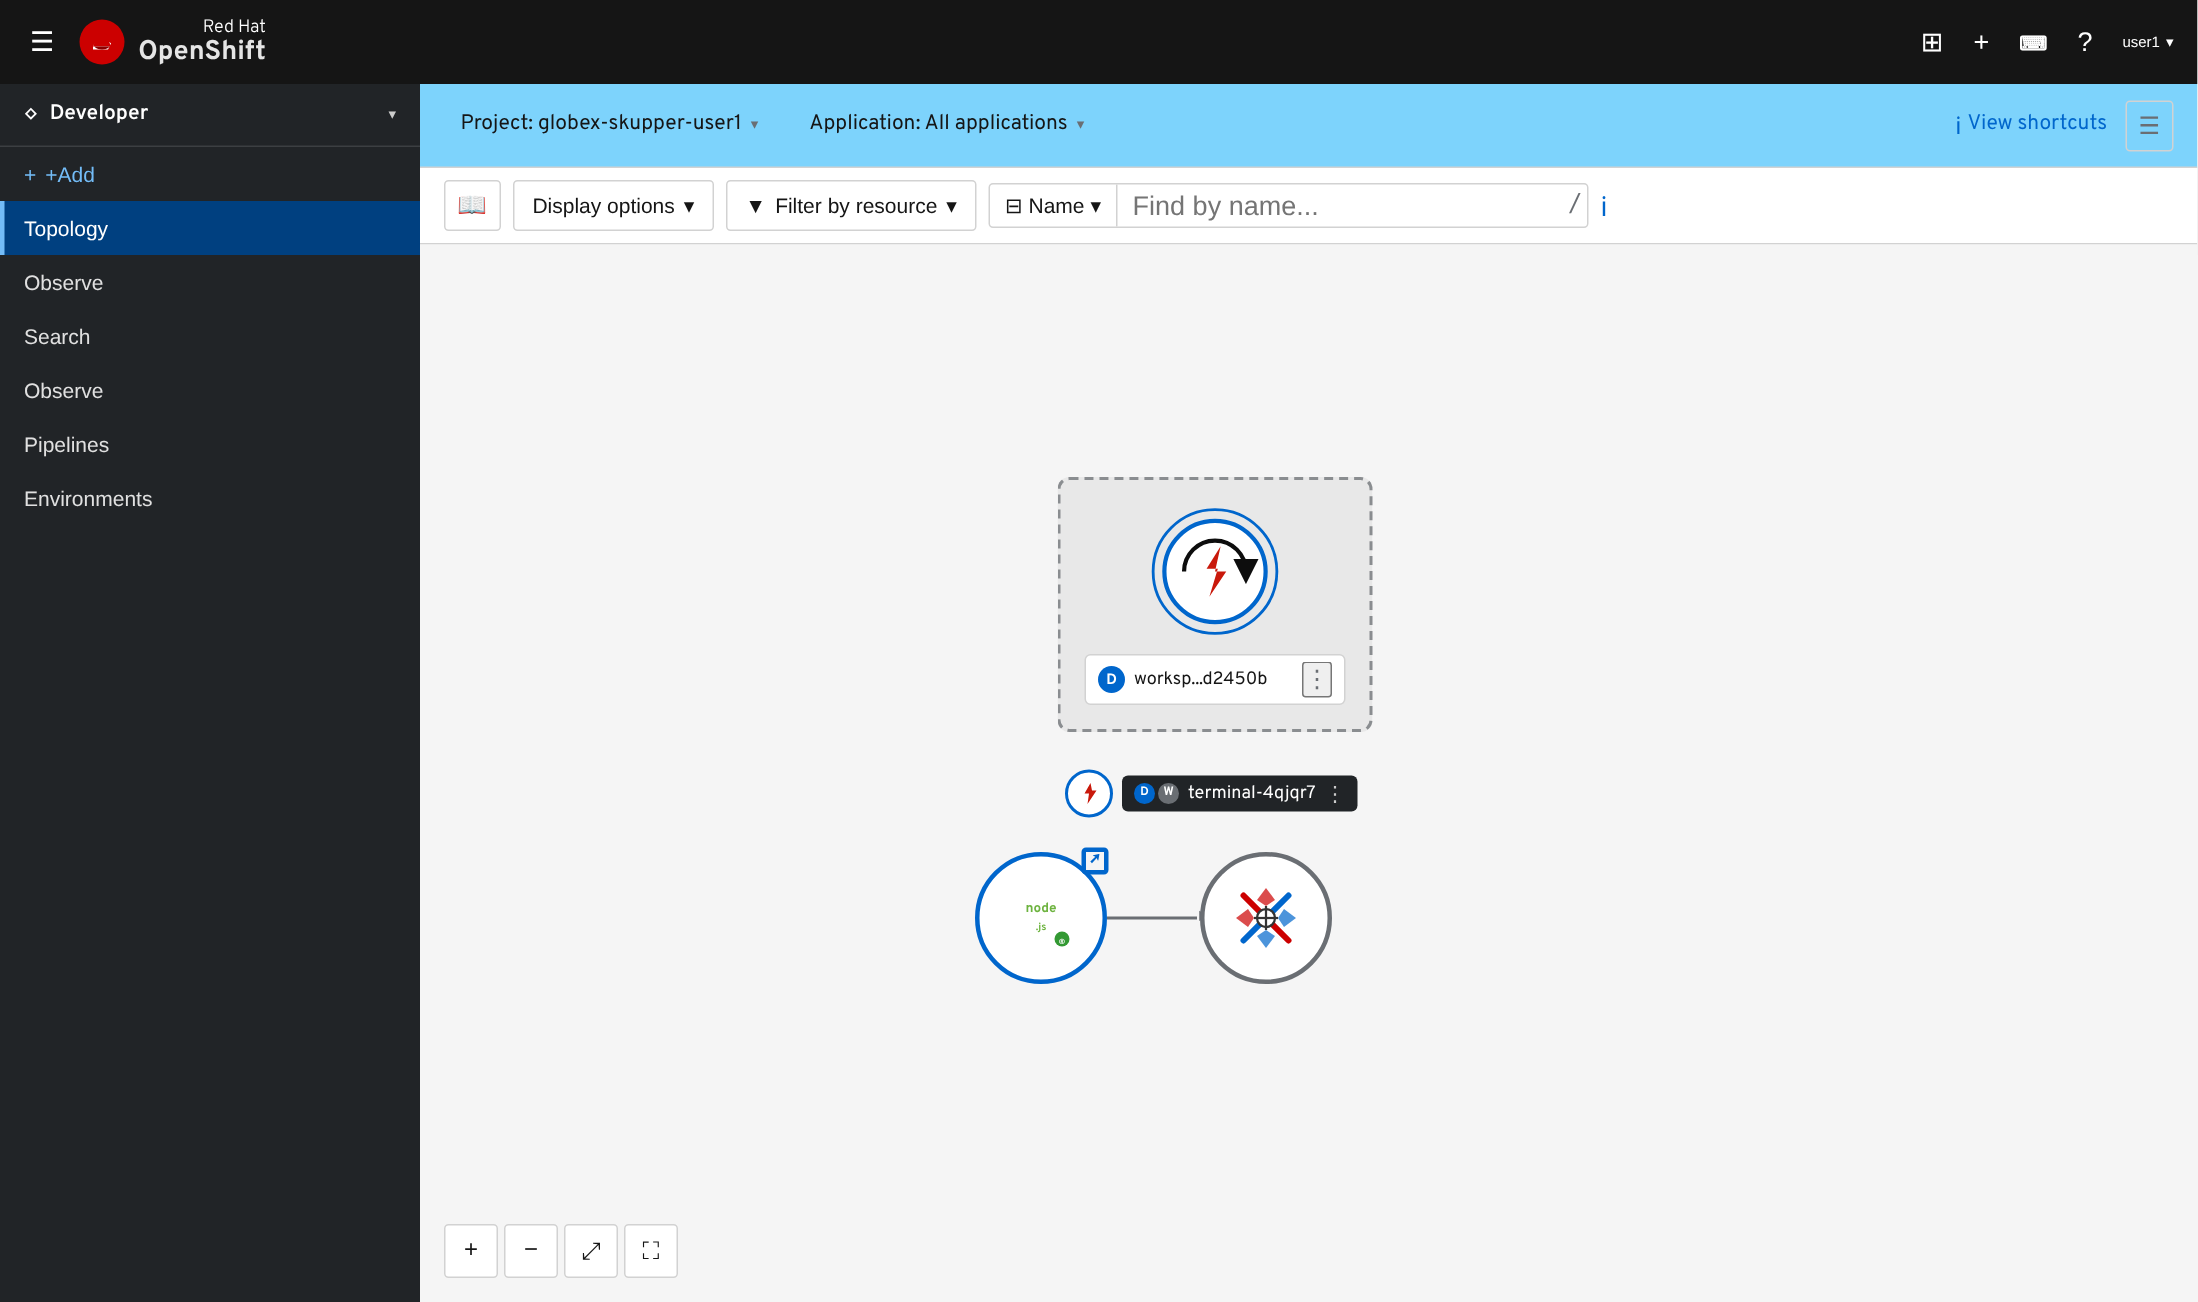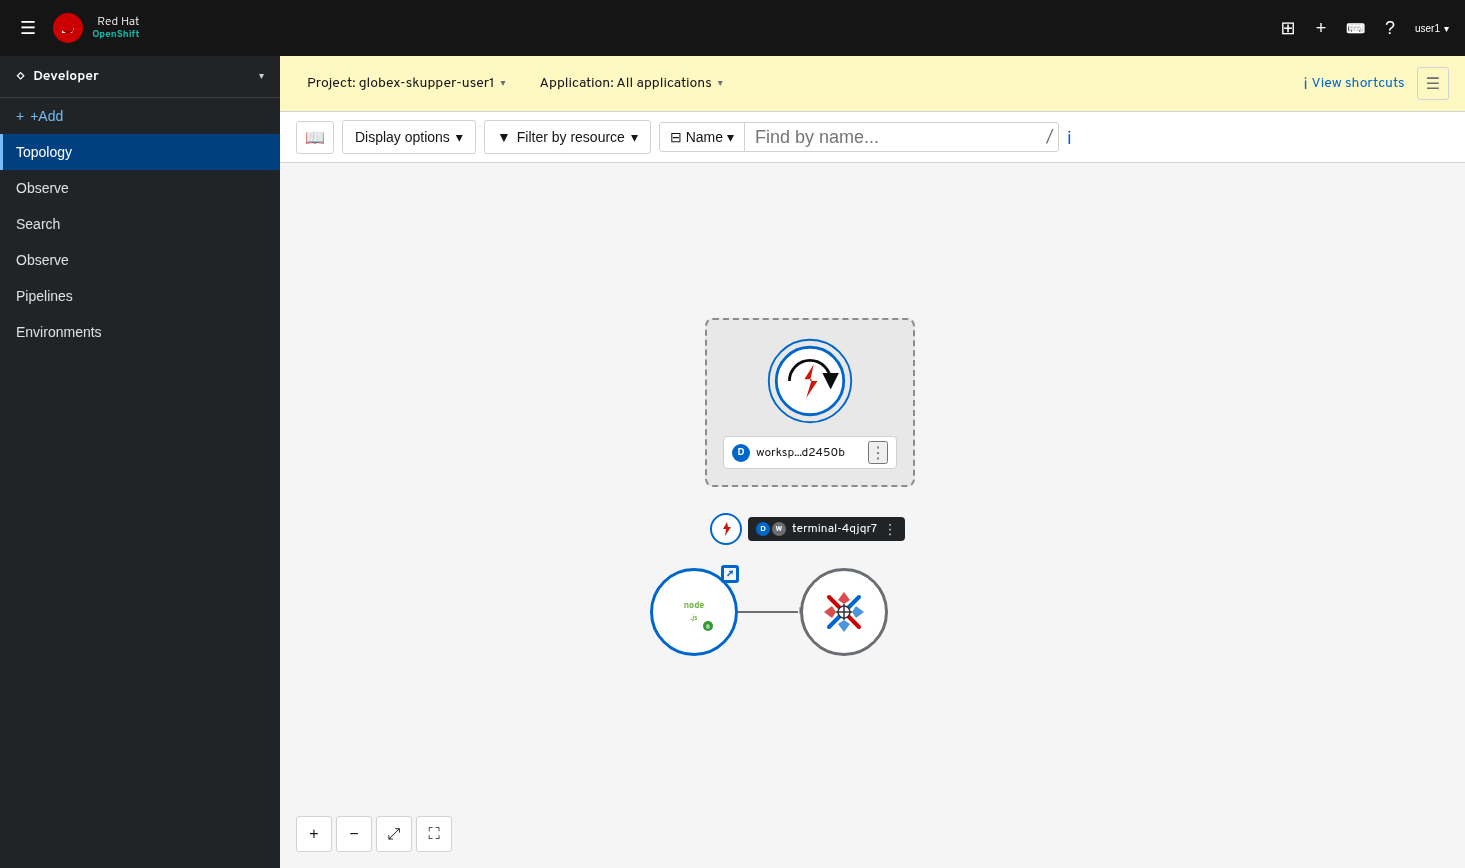--- a/index.html
+++ b/index.html
@@ -23,21 +23,21 @@
       gap: 8px;
       margin-right: auto;
     }
     .top-nav-logo .logo-text {
       display: flex;
       flex-direction: column;
       line-height: 1.1;
       align-items: flex-end;
     }
     .top-nav-logo .logo-text .red-hat { font-size: 12px; color: #fff; font-weight: 300; }
-    .top-nav-logo .logo-text .openshift { font-size: 10px; color: #14b8a6; font-weight: 700; }
+    .top-nav-logo .logo-text .openshift { font-size: 18px; color: #e5e5e5; font-weight: 700; }
     .hamburger-btn { background: none; border: none; color: #fff; cursor: pointer; padding: 4px; font-size: 18px; }
     .top-nav-icons { display: flex; align-items: center; gap: 20px; }
     .top-nav-icon-btn { background: none; border: none; color: #fff; cursor: pointer; font-size: 18px; display: flex; align-items: center; justify-content: center; }
     .user-menu { background: none; border: none; color: #fff; cursor: pointer; font-size: 10px; display: flex; align-items: center; gap: 4px; }
 
     
     .main-layout { display: flex; height: calc(868px - 56px); }
 
     
     .sidebar {
@@ -96,21 +96,21 @@
     
     .content-area {
       flex: 1;
       display: flex;
       flex-direction: column;
       overflow: hidden;
     }
 
     
     .toolbar {
-      background: #fef9c3;
+      background: #7dd3fc;
       border-bottom: 1px solid #d2d2d2;
       padding: 0 16px;
       display: flex;
       align-items: center;
       gap: 12px;
       min-height: 56px;
       flex-wrap: wrap;
     }
     .project-selector, .app-selector {
       display: flex;

